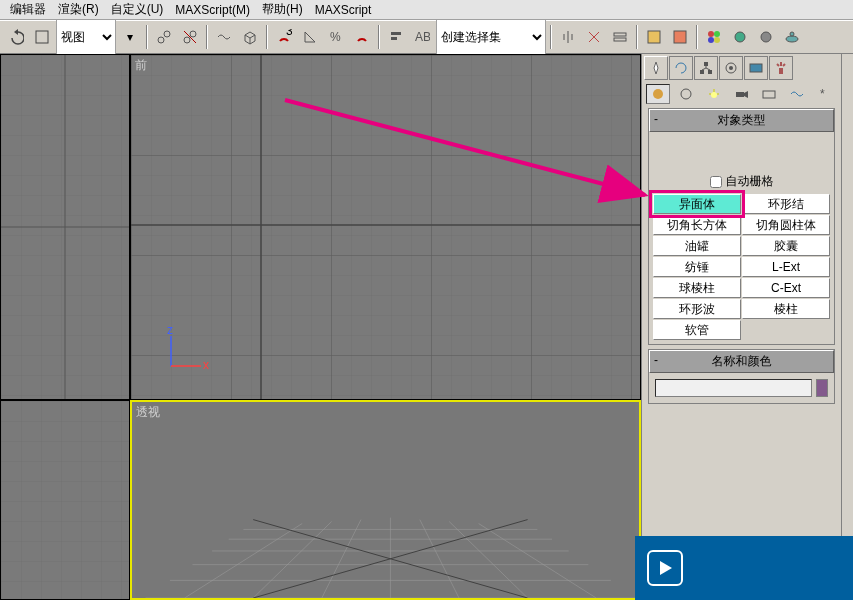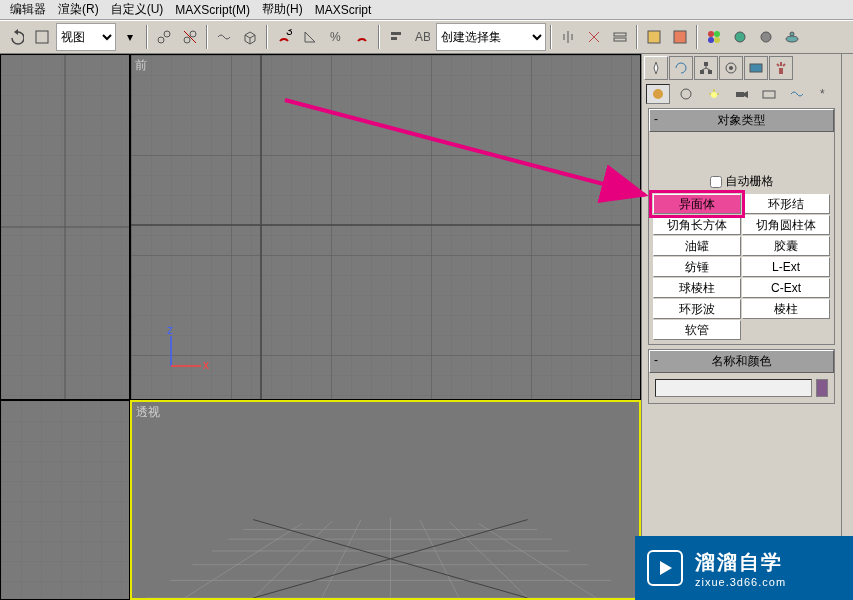--- a/index.html
+++ b/index.html
@@ -6,21 +6,21 @@
 body { background: #c0c0c0; width: 853px; height: 600px; overflow: hidden; position: relative; }
 
 
 .menu-bar { height: 20px; background: #e4e4e4; border-bottom: 1px solid #a0a0a0; display: flex; align-items: center; padding-left: 4px; }
 .menu-bar .menu-item { padding: 10px 6px; cursor: default; }
 
 
 .toolbar { height: 34px; background: #d4d0c8; border-top: 1px solid #fff; border-bottom: 1px solid #808080; display: flex; align-items: center; padding: 2px 4px; gap: 2px; }
 .tb-btn { width: 24px; height: 24px; border: 1px solid #d4d0c8; display: flex; align-items: center; justify-content: center; cursor: pointer; }
 .tb-sep { width: 2px; height: 24px; border-left: 1px solid #808080; border-right: 1px solid #fff; margin: 0 2px; }
-.tb-select { height: 28px; font-size: 12px; background: #fff; border: 1px solid #a0a0a0; }
+.tb-select { height: 36px; font-size: 12px; background: #fff; border: 1px solid #a0a0a0; }
 
 
 .main-area { display: flex; height: calc(100% - 54px); }
 .viewports { flex: 1; display: flex; flex-direction: column; background: #000; }
 .viewport-row { flex: 1; display: flex; }
 .viewport { flex: 1; background: #7a7a7a; border: 1px solid #000; position: relative; overflow: hidden; }
 .viewport.active { border: 2px solid #e8e800; }
 .viewport-label { position: absolute; top: 2px; left: 4px; color: #d0d0d0; font-size: 12px; z-index: 2; }
 .grid-bg { position: absolute; inset: 0; }
 .axis-indicator { position: absolute; bottom: 20px; left: 30px; z-index: 3; }
@@ -37,21 +37,21 @@
 .cmd-drop select { width: 100%; height: 20px; background: #fff; border: 1px solid #808080; }
 
 .rollout { margin: 2px 6px; border: 1px solid #808080; background: #d4d0c8; }
 .rollout-header { background: #a0a0a0; color: #000; padding: 2px 6px; border: 1px solid #fff; border-right-color:#606060; border-bottom-color:#606060; text-align: center; position: relative; }
 .rollout-header .collapse { position:absolute; left:4px; top:2px; }
 .rollout-body { padding: 4px; }
 .autogrid { display: flex; align-items: center; justify-content: center; gap: 4px; padding: 2px 0 4px; margin-top: 35px; }
 .autogrid input { width: 12px; height: 12px; }
 .obj-grid { display: grid; grid-template-columns: 1fr 1fr; gap: 1px; }
 .obj-btn { height: 20px; background: #ffffff; border: 1px solid #fff; border-right-color:#808080; border-bottom-color:#808080; display:flex; align-items:center; justify-content:center; cursor:pointer; }
-.obj-btn.highlight { background: #ec4899; }
+.obj-btn.highlight { background: #5eead4; }
 .obj-btn.marked { outline: 3px solid #e6007e; outline-offset: 1px; position: relative; z-index: 5; }
 .name-color { display:flex; gap:4px; padding:2px; }
 .name-color input[type=text] { flex:1; height:18px; border:1px inset #808080; background:#f0f0f0; }
 .color-swatch { width: 28px; height: 18px; background: #835a8c; border: 1px solid #808080; }
 
 .right-edge { width: 12px; background: #d4d0c8; border-left: 1px solid #808080; }
 
 
 .arrow-svg { position: absolute; top: 70px; left: 130px; z-index: 100; pointer-events: none; }
 
@@ -408,17 +408,13 @@
   </defs>
   <line x1="155" y1="30" x2="515" y2="125" stroke="#e6007e" stroke-width="4" marker-end="url(#arrowhead)"></line>
 </svg>
 
 <div class="watermark">
   <div class="play-icn">
     <svg width="18" height="18">
         <path d="M4 2 L16 9 L4 16 Z" fill="#fff"></path>
       </svg>
   </div>
-  <div class="txt">
-    <div class="big">溜溜自学</div>
-    <div class="small">zixue.3d66.com</div>
-  </div>
 </div>
 
 </body></html>

